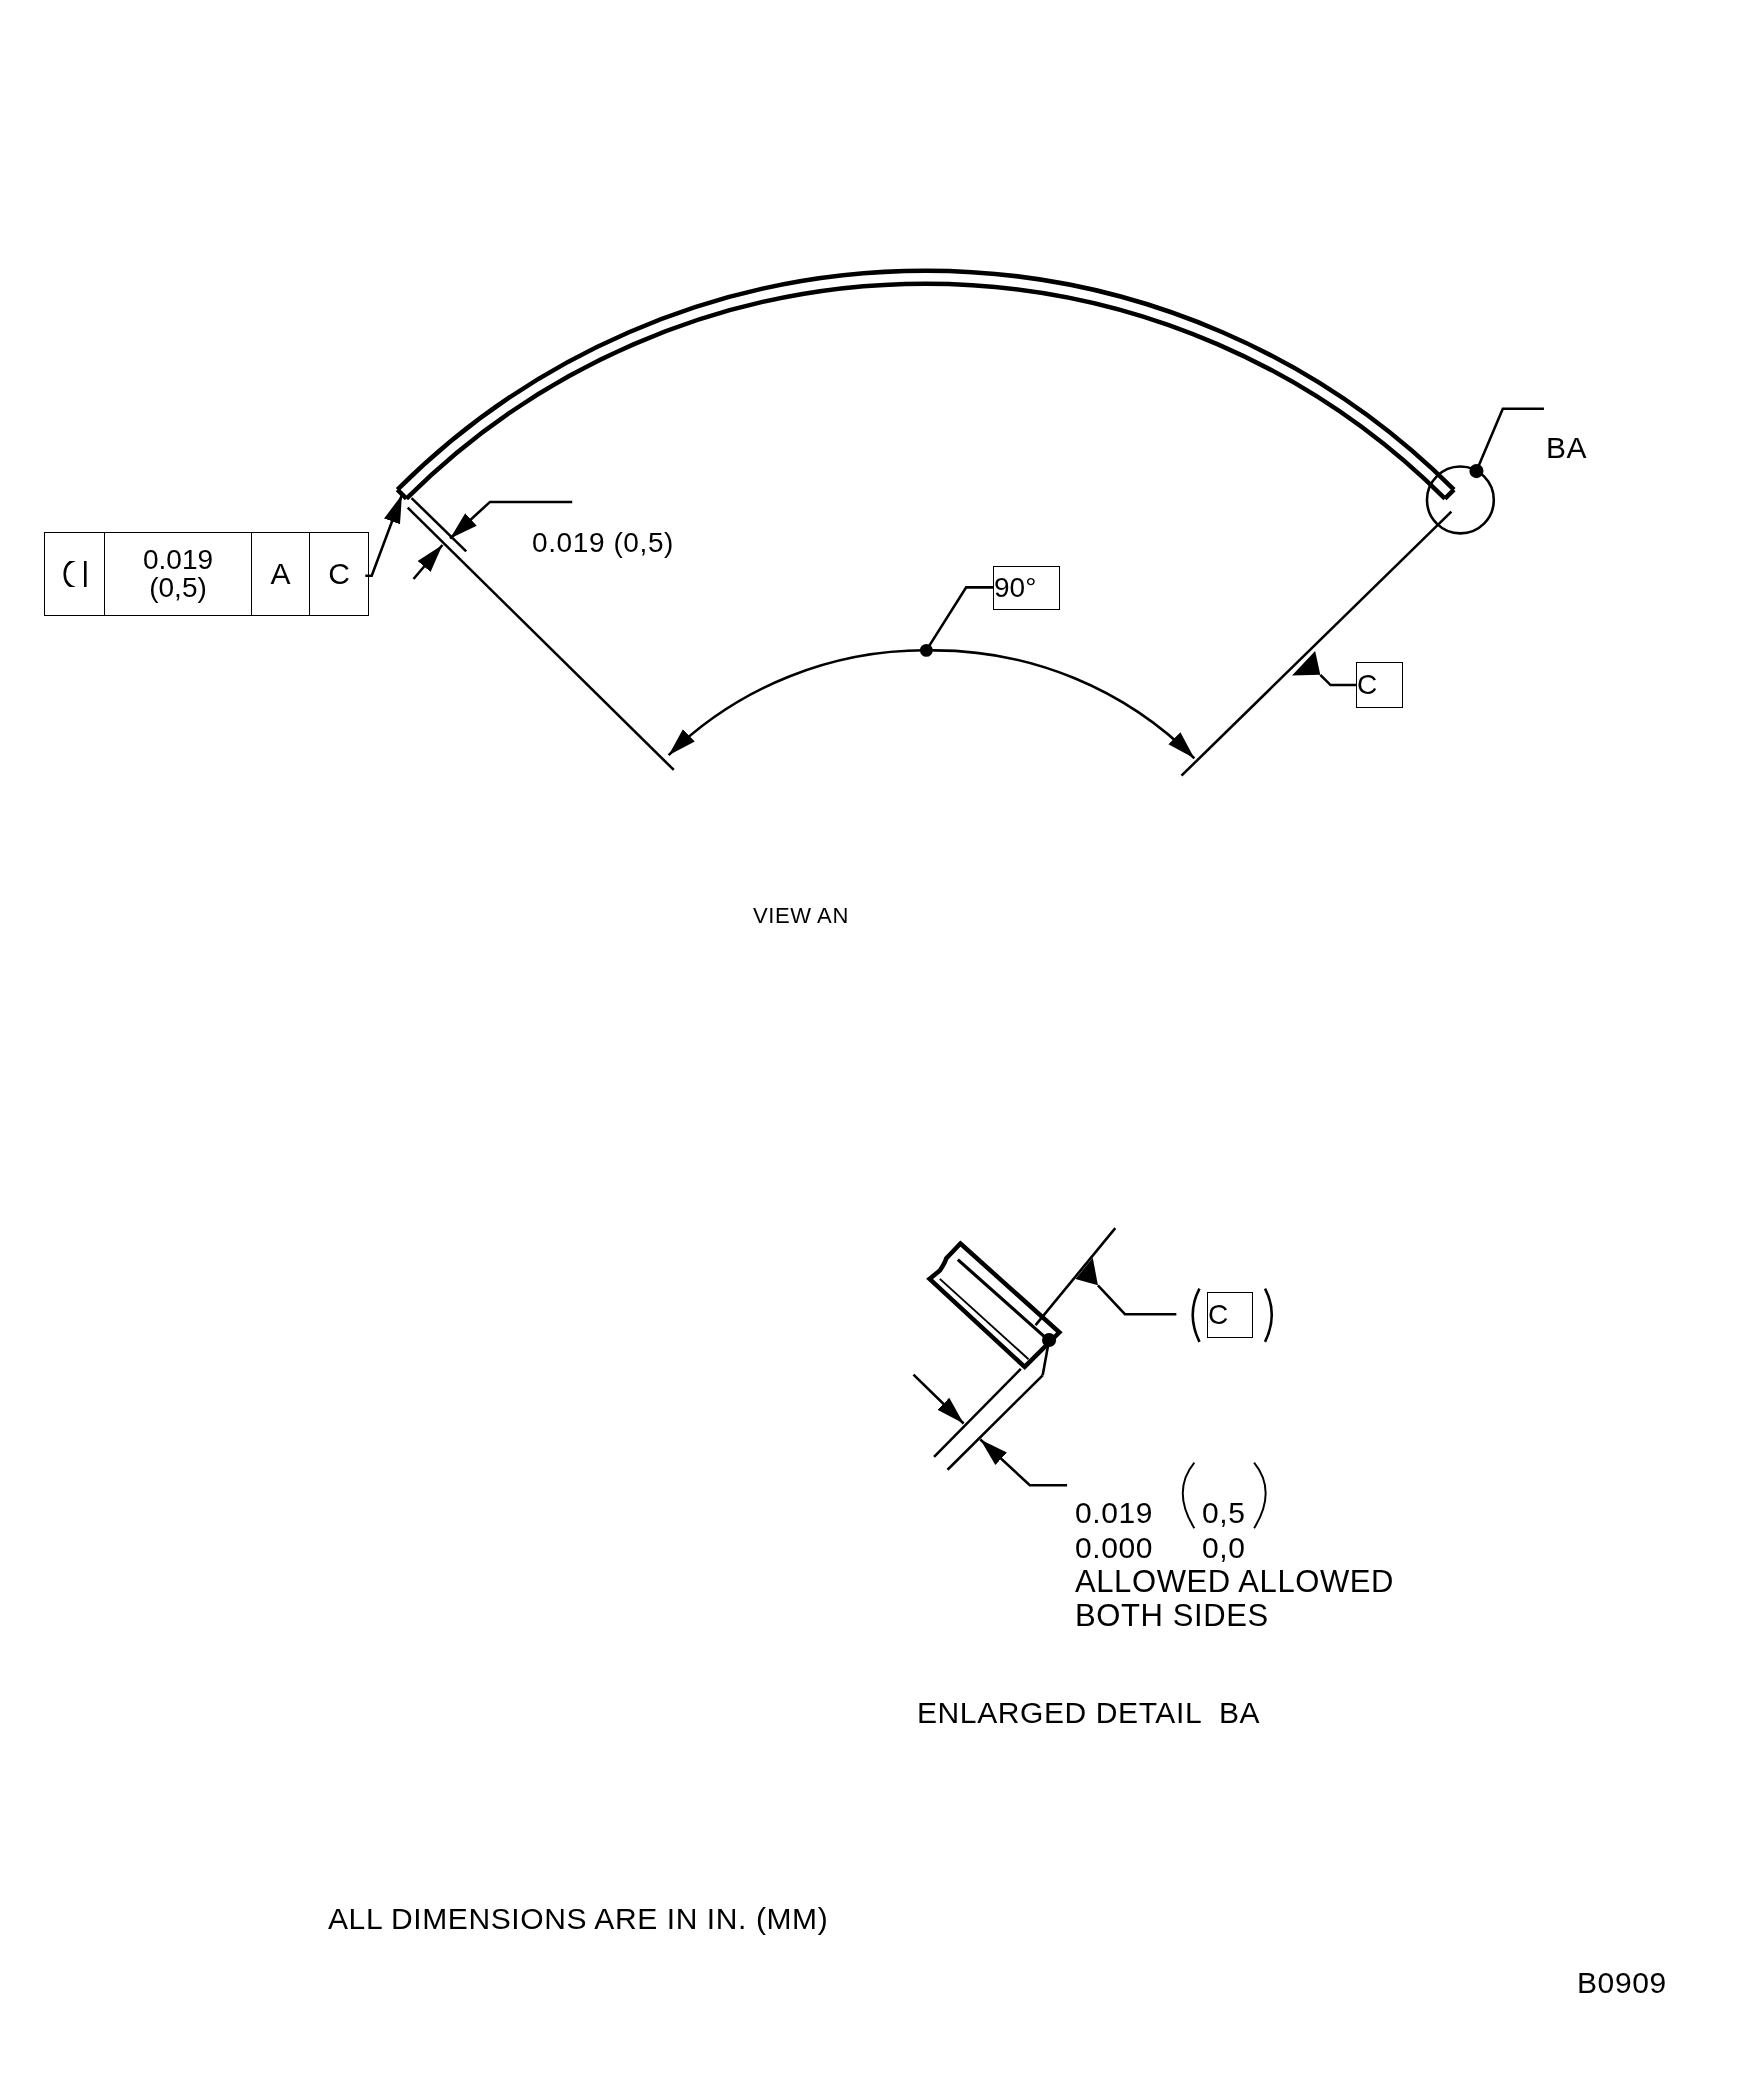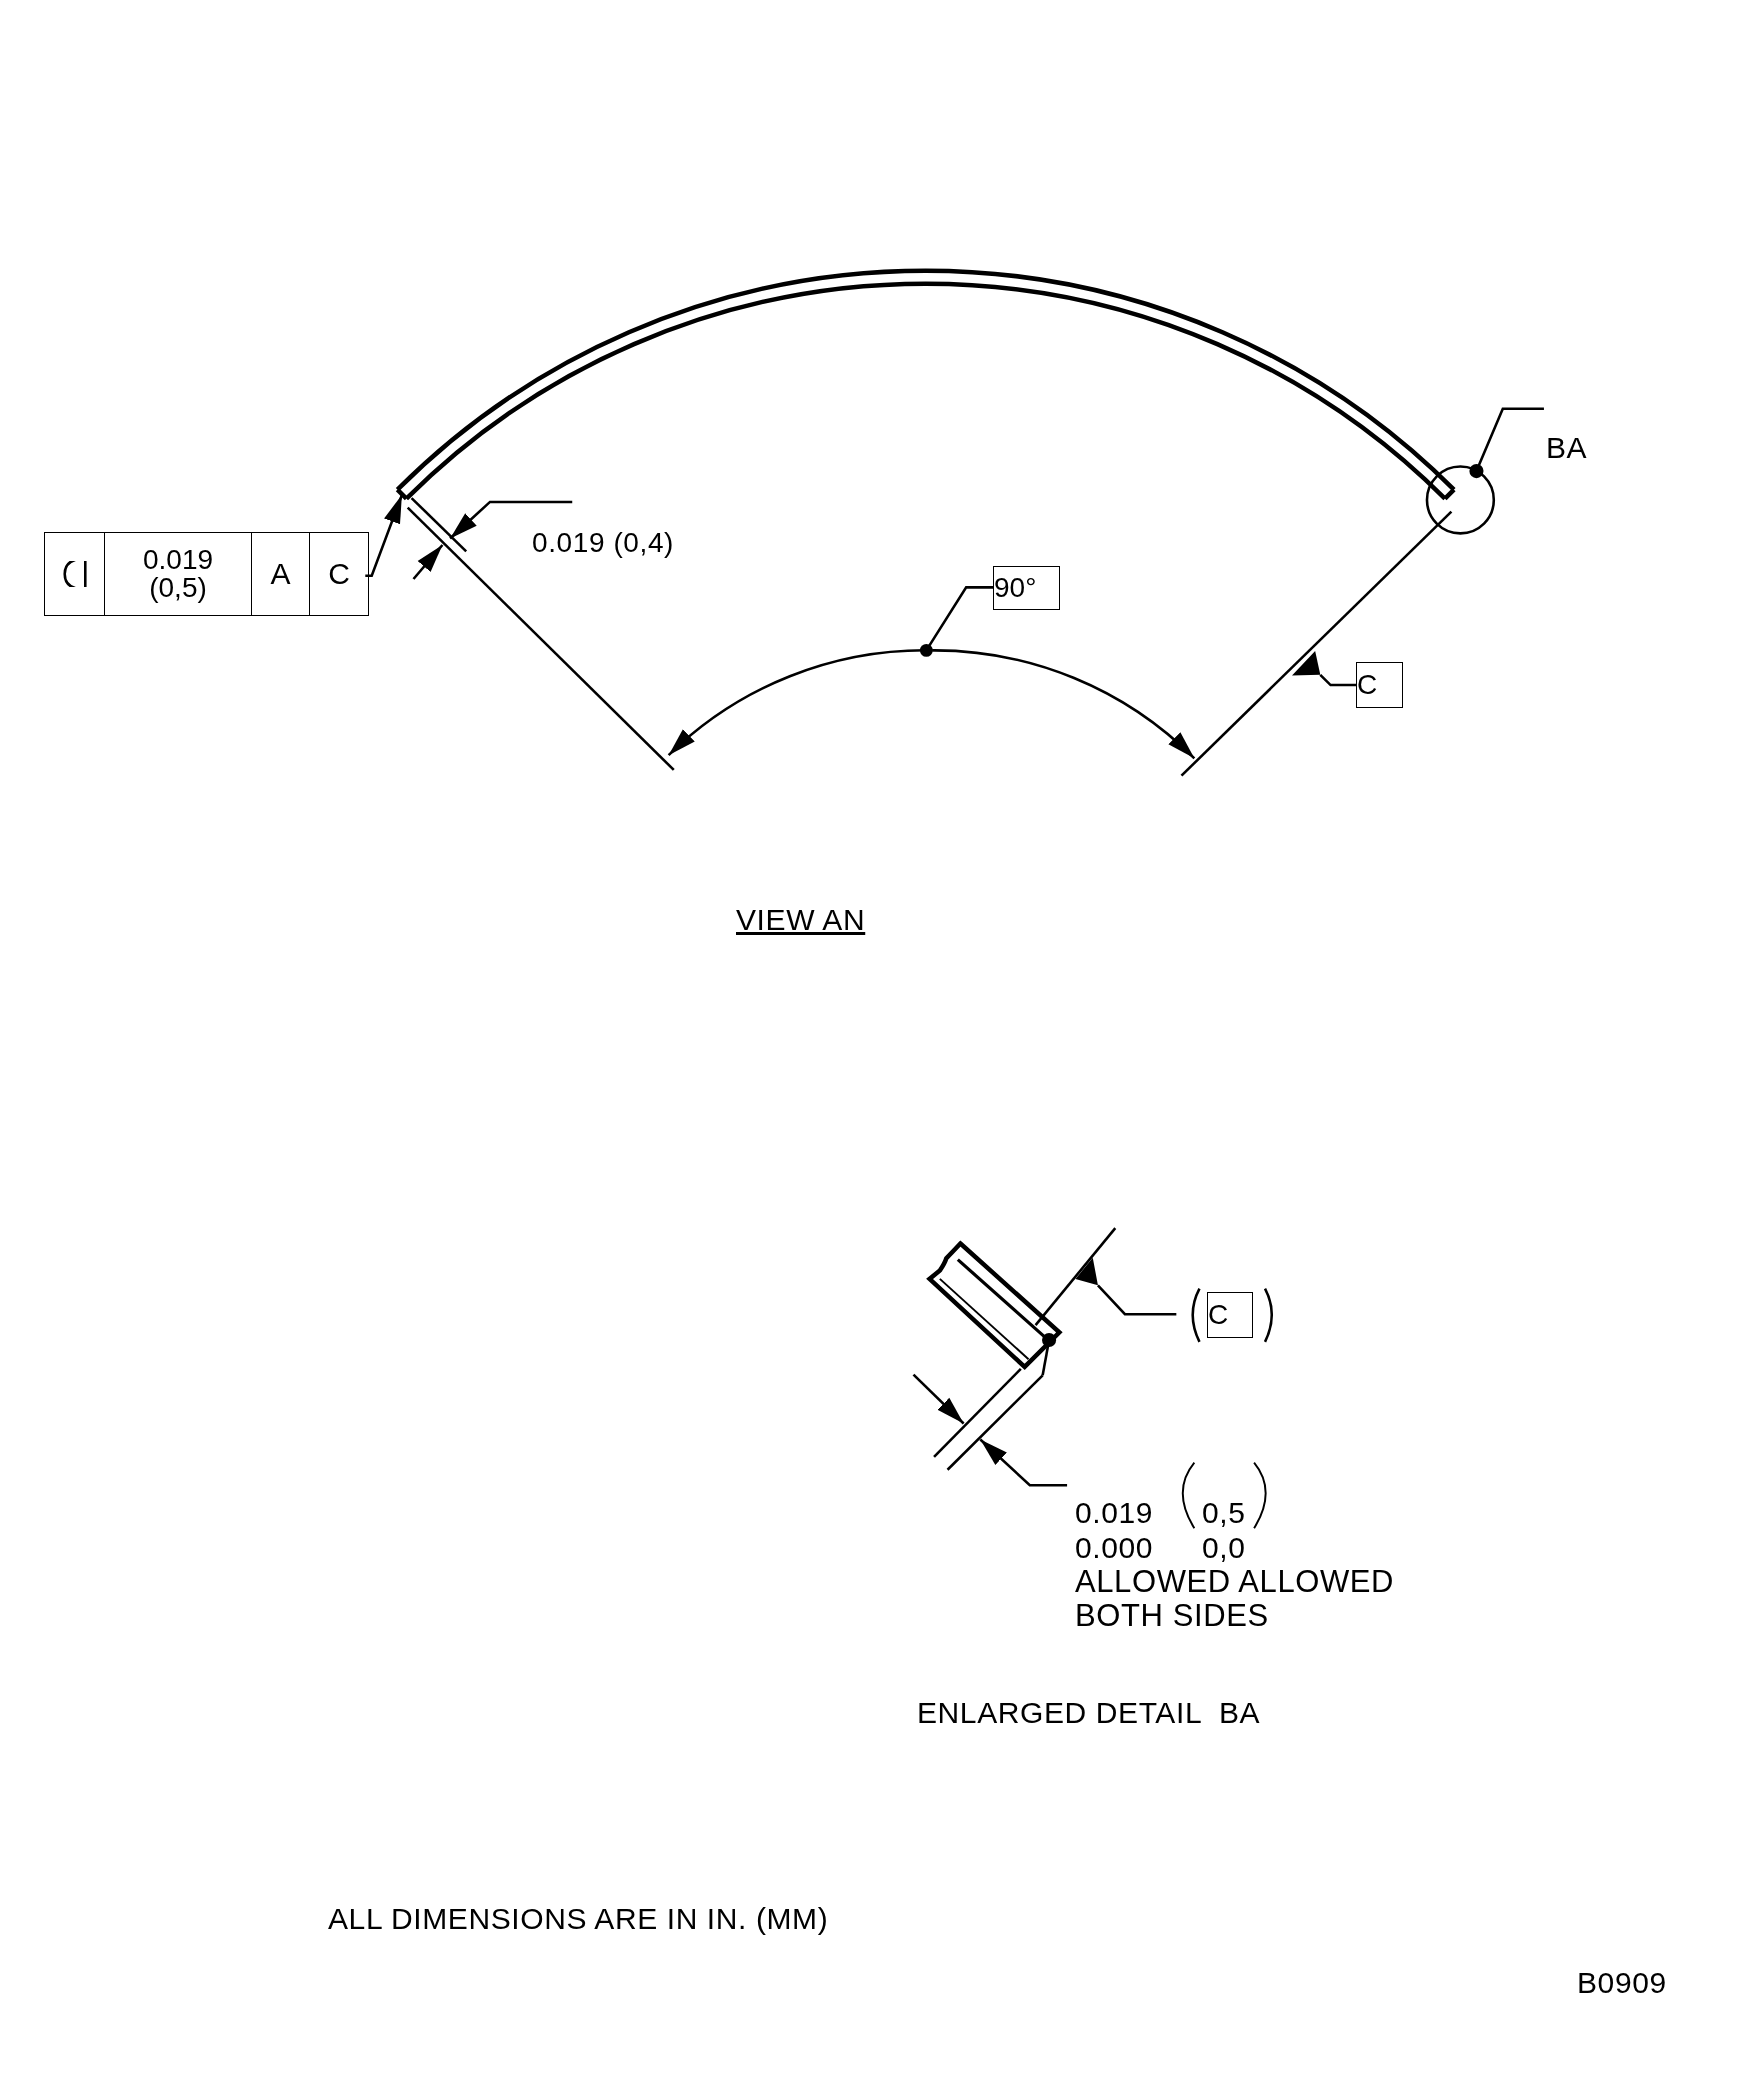--- a/index.html
+++ b/index.html
@@ -104,33 +104,33 @@
     <span>(0,5)</span>
   </div>
   <div class="cell dat">
       <span>A</span>
     </div>
   <div class="cell dat">
       <span>C</span>
     </div>
 </div>
 
-<div class="lbl" style="left:532px; top:492px; font-size:28px;">0.019 (0,4)</div>
+<div class="lbl" style="left:532px; top:492px; font-size:28px;">0.019 (0,5)</div>
 
 <div class="box" style="left:993px; top:566px; width:67px; height:44px; font-size:28px;">
   <span>90°</span>
 </div>
 
 <div class="box" style="left:1356px; top:662px; width:47px; height:46px; font-size:28px;">
   <span>C</span>
 </div>
 
 <div class="lbl" style="left:1546px; top:396px; font-size:30px;">BA</div>
 
-<div class="lbl" style="left:736px; top:868px; font-size:30px;text-decoration:underline;">VIEW AN</div>
+<div class="lbl" style="left:753px; top:868px; font-size:22px;">VIEW AN</div>
 
 <div class="box" style="left:1207px; top:1292px; width:46px; height:46px; font-size:28px;">
   <span>C</span>
 </div>
 
 <div class="lbl" style="left:1075px; top:1461px; font-size:30px;">0.019</div>
 <div class="lbl" style="left:1202px; top:1461px; font-size:30px;">0,5</div>
 <div class="lbl" style="left:1075px; top:1496px; font-size:30px;">0.000</div>
 <div class="lbl" style="left:1202px; top:1496px; font-size:30px;">0,0</div>
 <div class="lbl" style="left:1075px; top:1529px; font-size:31px;">ALLOWED ALLOWED</div>

